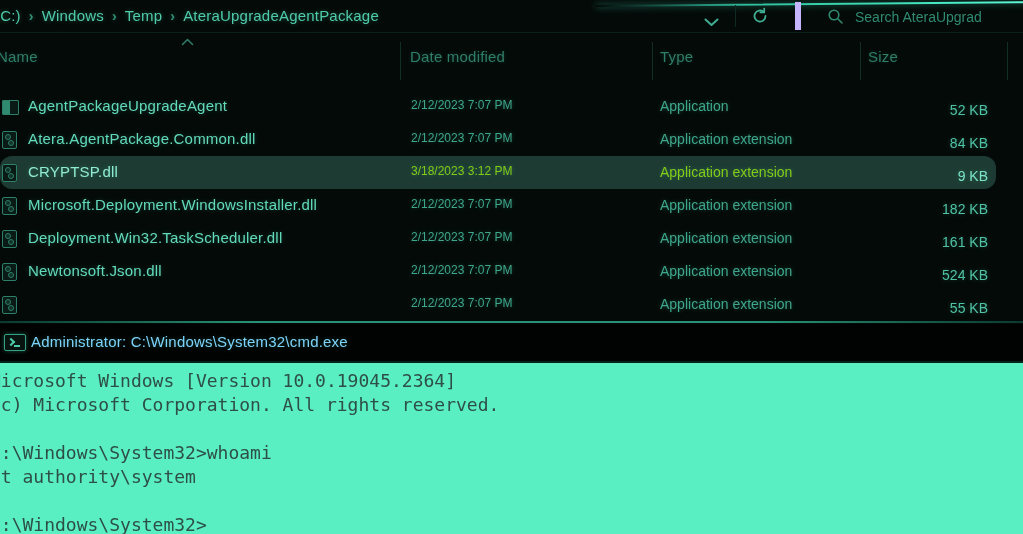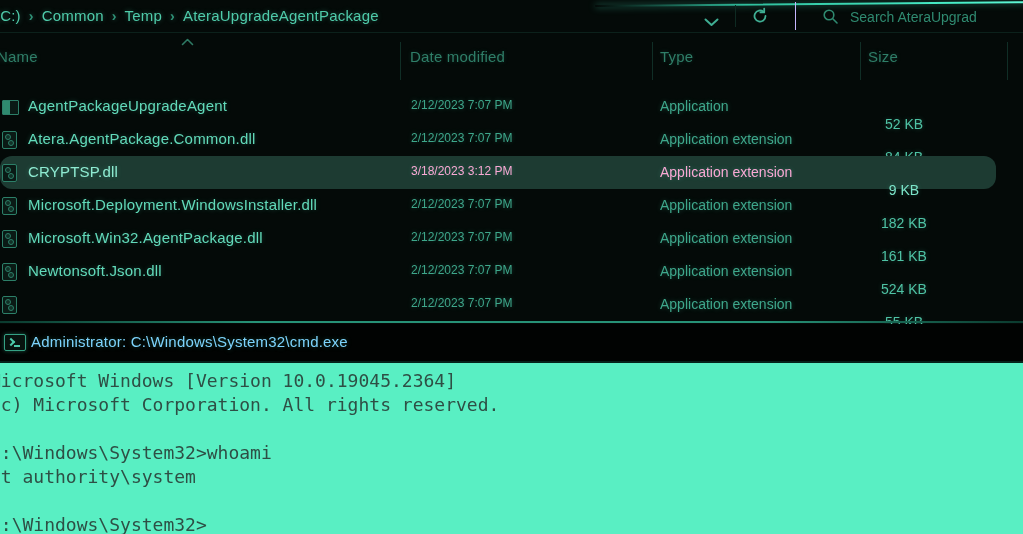--- a/index.html
+++ b/index.html
@@ -12,21 +12,21 @@
            background:linear-gradient(90deg,rgba(62,230,192,0),#2fbf9d 35%,#49efc9 85%,#62f7d6);
            box-shadow:0 0 7px rgba(80,240,200,.55);transform:rotate(-0.5deg);transform-origin:left center;}
 
   .addressbar{position:absolute;left:0;top:0;width:1023px;height:32px;border-bottom:1px solid #0C211B;}
   .breadcrumb{position:absolute;left:-7px;top:0;height:32px;line-height:32px;white-space:nowrap;
               color:#4FCBAA;font-size:15px;letter-spacing:.2px;text-shadow:0 0 5px rgba(86,214,178,.35);}
   .crumb{padding:0 2px;cursor:default;}
   .crumb-sep{color:#2F9378;font-size:14px;font-weight:bold;padding:0 6px;}
   .vsep{position:absolute;top:5px;width:1px;height:22px;background:#0E2A22;}
   .icon-btn{position:absolute;cursor:default;}
-  .searchbox{position:absolute;left:795px;top:2px;right:0;height:28px;border-left:1px solid #c4b5fd;}
+  .searchbox{position:absolute;left:795px;top:2px;right:0;height:28px;border-left:6px solid #c4b5fd;}
   .searchbox svg{position:absolute;left:26px;top:6px;}
   .search-input{position:absolute;left:52px;top:0;width:170px;height:28px;background:transparent;border:none;
                 outline:none;color:#2F8A70;font-size:14px;font-family:"Liberation Sans",sans-serif;}
   .search-input::placeholder{color:#2F8A70;opacity:1;}
 
   
   .headers{position:absolute;left:0;top:36px;width:1023px;height:44px;}
   .hdr{position:absolute;top:12px;font-size:15px;color:#2F7E68;letter-spacing:.2px;cursor:default;
        text-shadow:0 0 4px rgba(60,170,140,.25);}
   .h-name{left:-3px;} .h-date{left:410px;} .h-type{left:660px;} .h-size{left:868px;}
@@ -34,22 +34,22 @@
   .coldiv{position:absolute;top:6px;width:1px;height:38px;background:#102E26;}
 
   
   .filelist{position:absolute;left:0;top:90px;width:1023px;}
   .row{position:relative;height:33px;width:1023px;}
   .row.selected{background:#1D3B32;width:996px;border-radius:12px;}
   .cell{position:absolute;white-space:nowrap;text-shadow:0 0 5px rgba(86,214,178,.3);}
   .cell-name{left:28px;top:7px;font-size:15px;color:#62DABA;letter-spacing:.2px;}
   .cell-date{left:411px;top:8px;font-size:12px;color:#3EA78B;}
   .cell-type{left:660px;top:8px;font-size:14px;color:#3EA78B;}
-  .cell-size{left:820px;top:26px;width:168px;text-align:center;font-size:14px;color:#4FC3A5;}
-  .selected .cell-name{color:#8FEBD2;} .selected .cell-date,.selected .cell-type{color:#f9a8d4;}
+  .cell-size{left:820px;top:12px;width:168px;text-align:right;font-size:14px;color:#4FC3A5;}
+  .selected .cell-name{color:#8FEBD2;} .selected .cell-date,.selected .cell-type{color:#84cc16;}
   .selected .cell-size{color:#7CE4C9;}
 
   
   .ficon{position:absolute;left:2px;}
   .icon-dll{top:8px;width:13px;height:16px;border:1px solid #2C7F68;border-radius:2px;background:#0A1A15;}
   .icon-dll::before,.icon-dll::after{content:"";position:absolute;border:1px solid #2C7F68;border-radius:50%;
     width:4px;height:4px;background:#123127;}
   .icon-dll::before{left:2px;top:2px;} .icon-dll::after{right:2px;bottom:2px;}
   .icon-app{top:10px;width:15px;height:13px;border:1px solid #2C7F68;border-radius:1px;
     background:linear-gradient(90deg,#2F8A6F 0 46%,#0A1A15 46%);}
@@ -74,21 +74,21 @@
 </style>
 </head>
 <body>
 
 <div class="stage">
 
   <div class="explorer">
     <div class="topline"></div>
 
     <div class="addressbar">
-      <div class="breadcrumb"><span class="crumb">(C:)</span><span class="crumb-sep">›</span><span class="crumb">Common</span><span class="crumb-sep">›</span><span class="crumb">Temp</span><span class="crumb-sep">›</span><span class="crumb">AteraUpgradeAgentPackage</span></div>
+      <div class="breadcrumb"><span class="crumb">(C:)</span><span class="crumb-sep">›</span><span class="crumb">Windows</span><span class="crumb-sep">›</span><span class="crumb">Temp</span><span class="crumb-sep">›</span><span class="crumb">AteraUpgradeAgentPackage</span></div>
 
       <div class="vsep" style="left:735px;"></div>
 
       <span class="icon-btn" style="left:704px;top:13px;">
         <svg width="15" height="9" viewBox="0 0 15 9">
             <path d="M1.5 1.5 L7.5 7 L13.5 1.5" fill="none" stroke="#3FAE93" stroke-width="2" stroke-linecap="round" stroke-linejoin="round"></path>
           </svg>
       </span>
 
       <span class="icon-btn" style="left:751px;top:7px;">
@@ -151,21 +151,21 @@
   <div class="row">
     <span class="ficon icon-dll"></span>
     <span class="cell cell-name">Microsoft.Deployment.WindowsInstaller.dll</span>
     <span class="cell cell-date">2/12/2023 7:07 PM</span>
     <span class="cell cell-type">Application extension</span>
     <span class="cell cell-size">182 KB</span>
   </div>
 
   <div class="row">
     <span class="ficon icon-dll"></span>
-    <span class="cell cell-name">Microsoft.Win32.AgentPackage.dll</span>
+    <span class="cell cell-name">Deployment.Win32.TaskScheduler.dll</span>
     <span class="cell cell-date">2/12/2023 7:07 PM</span>
     <span class="cell cell-type">Application extension</span>
     <span class="cell cell-size">161 KB</span>
   </div>
 
   <div class="row">
     <span class="ficon icon-dll"></span>
     <span class="cell cell-name">Newtonsoft.Json.dll</span>
     <span class="cell cell-date">2/12/2023 7:07 PM</span>
     <span class="cell cell-type">Application extension</span>

